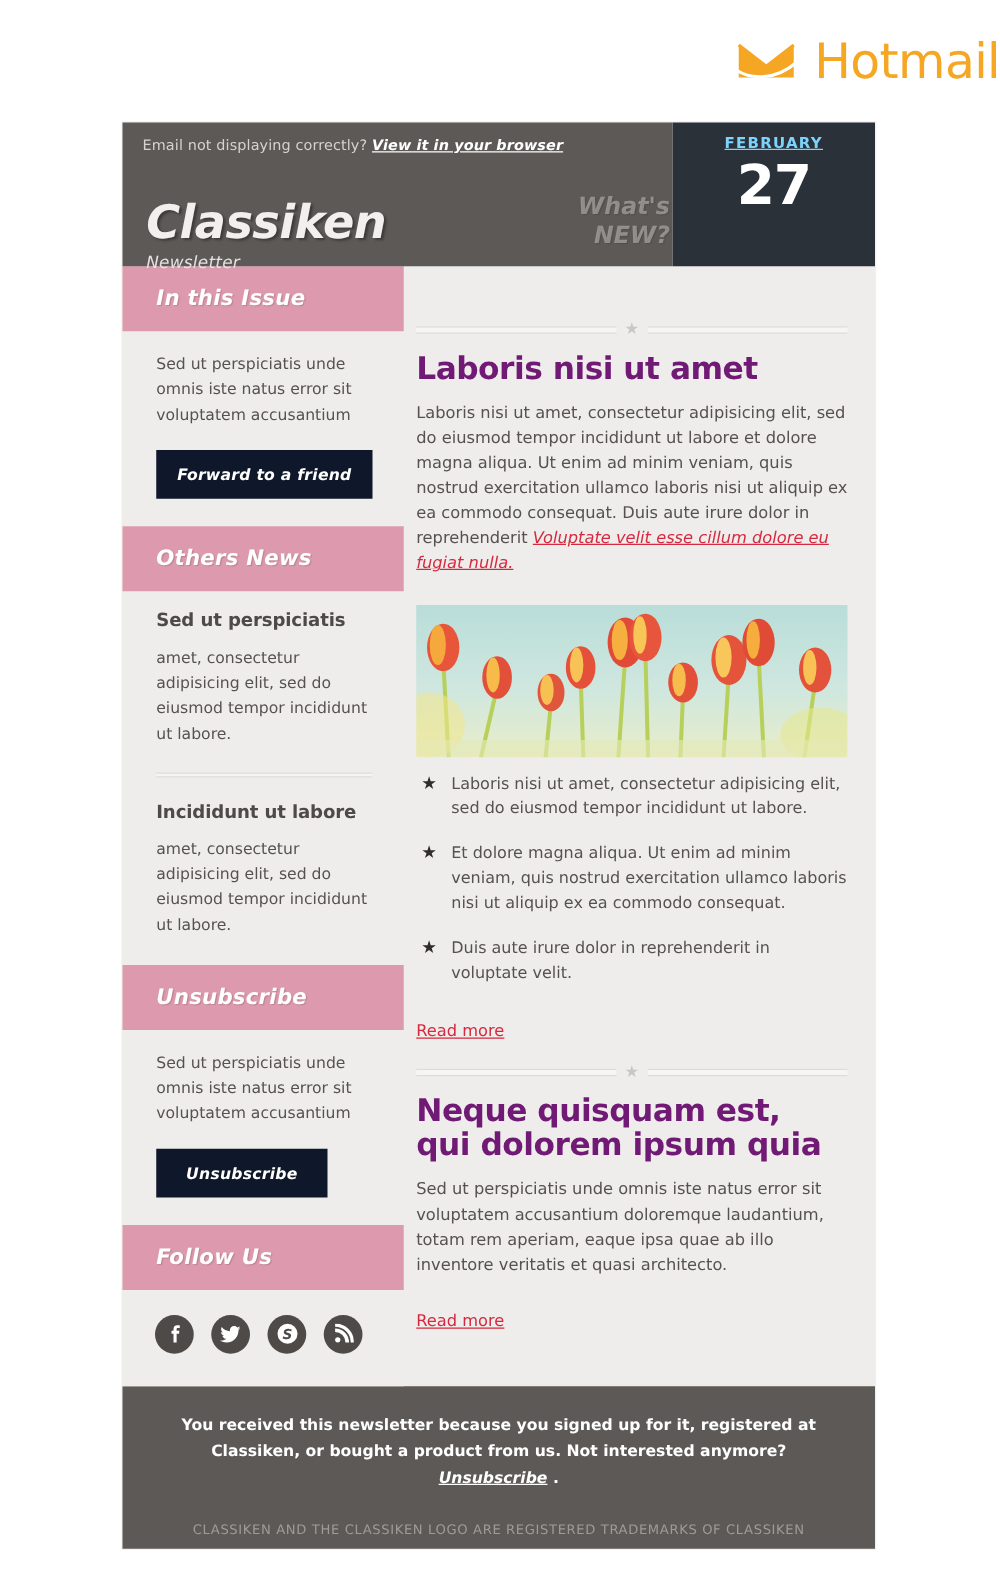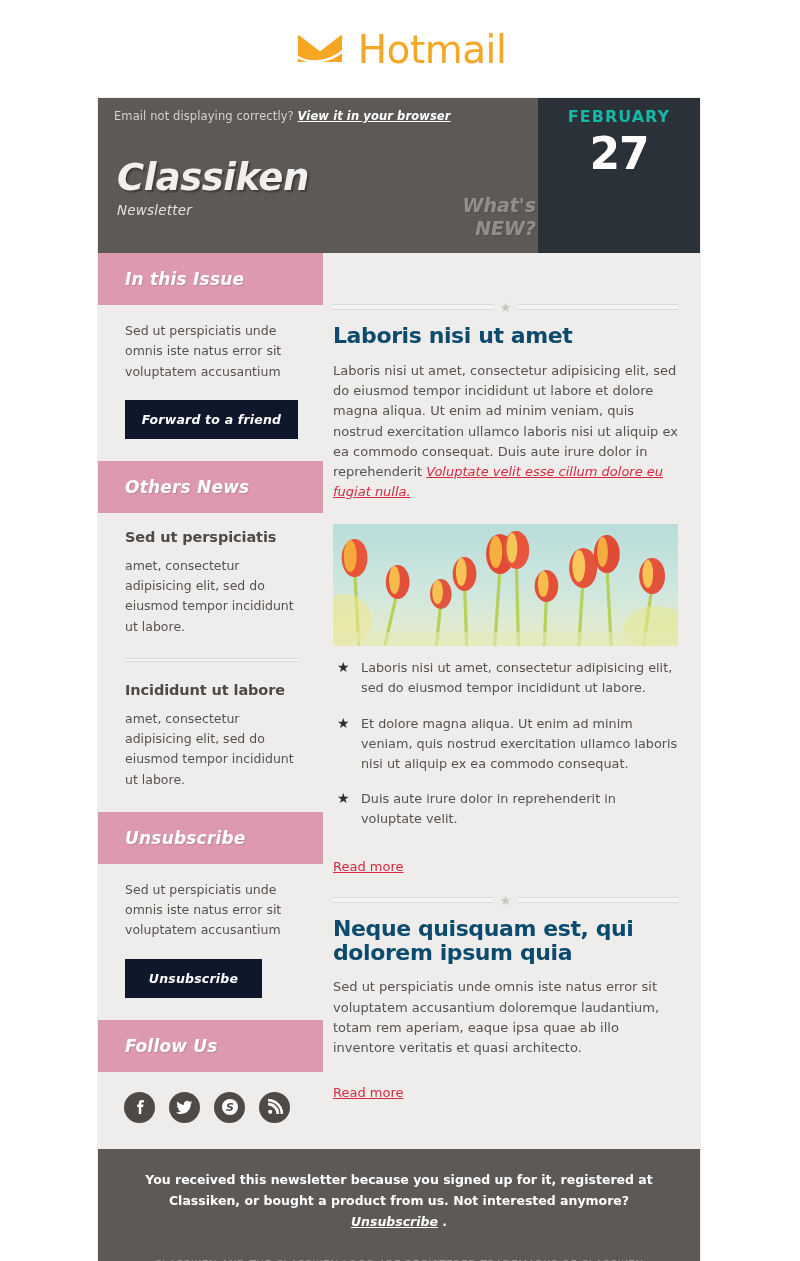--- a/index.html
+++ b/index.html
@@ -13,21 +13,21 @@
     font-family: "DejaVu Sans", "Liberation Sans", sans-serif;
     overflow: hidden;
     position: relative;
   }
 
   
   .brandbar {
     height: 98px;
     display: flex;
     align-items: center;
-    justify-content: center;
+    justify-content: flex-end;
     background: #ffffff;
   }
   .brand-logo {
     display: flex;
     align-items: center;
     gap: 12px;
   }
   .envelope {
     width: 52px;
     height: 38px;
@@ -49,21 +49,21 @@
     left: 98px;
     top: 98px;
     width: 602px;
     background: #eeedeb;
     box-shadow: 0 0 0 1px rgba(0,0,0,0.06);
   }
 
   
   .nl-header {
     display: flex;
-    height: 155px;
+    height: 115px;
   }
   .nl-header-left {
     flex: 1 1 auto;
     background: #5d5956;
     position: relative;
     padding: 0;
   }
   .preheader {
     font-size: 11.5px;
     color: #d6d2cf;
@@ -110,24 +110,25 @@
     line-height: 1.25;
     text-shadow: 1px 1px 1px rgba(0,0,0,0.12);
   }
   .nl-header-right {
     flex: 0 0 162px;
     background: #2b3138;
     text-align: center;
     padding-top: 9px;
   }
   .date-month {
-    font-size: 16px;
-    font-weight: bold;
-    color: #14b8a6;
+    font-size: 12px;
+    font-weight: bold;
+    color: #7dd3fc;
     letter-spacing: 1px;
+    text-decoration: underline;
   }
   .date-day {
     font-size: 44px;
     font-weight: bold;
     color: #ffffff;
     line-height: 1;
     margin-top: 6px;
     letter-spacing: -1px;
   }
 
@@ -224,23 +225,23 @@
     left: 50%;
     top: 50%;
     transform: translate(-50%, -50%);
     background: #eeedeb;
     padding: 0 7px;
     color: #c9c7c4;
     font-size: 13px;
     line-height: 1;
   }
   .art-title {
-    font-size: 22px;
-    font-weight: bold;
-    color: #0c4a6e;
+    font-size: 25px;
+    font-weight: bold;
+    color: #701a75;
     line-height: 1.08;
     letter-spacing: -0.4px;
     margin: 8px 12px 11px 0;
   }
   .art-body {
     font-size: 13px;
     color: #565250;
     line-height: 1.55;
   }
   .link-red {

